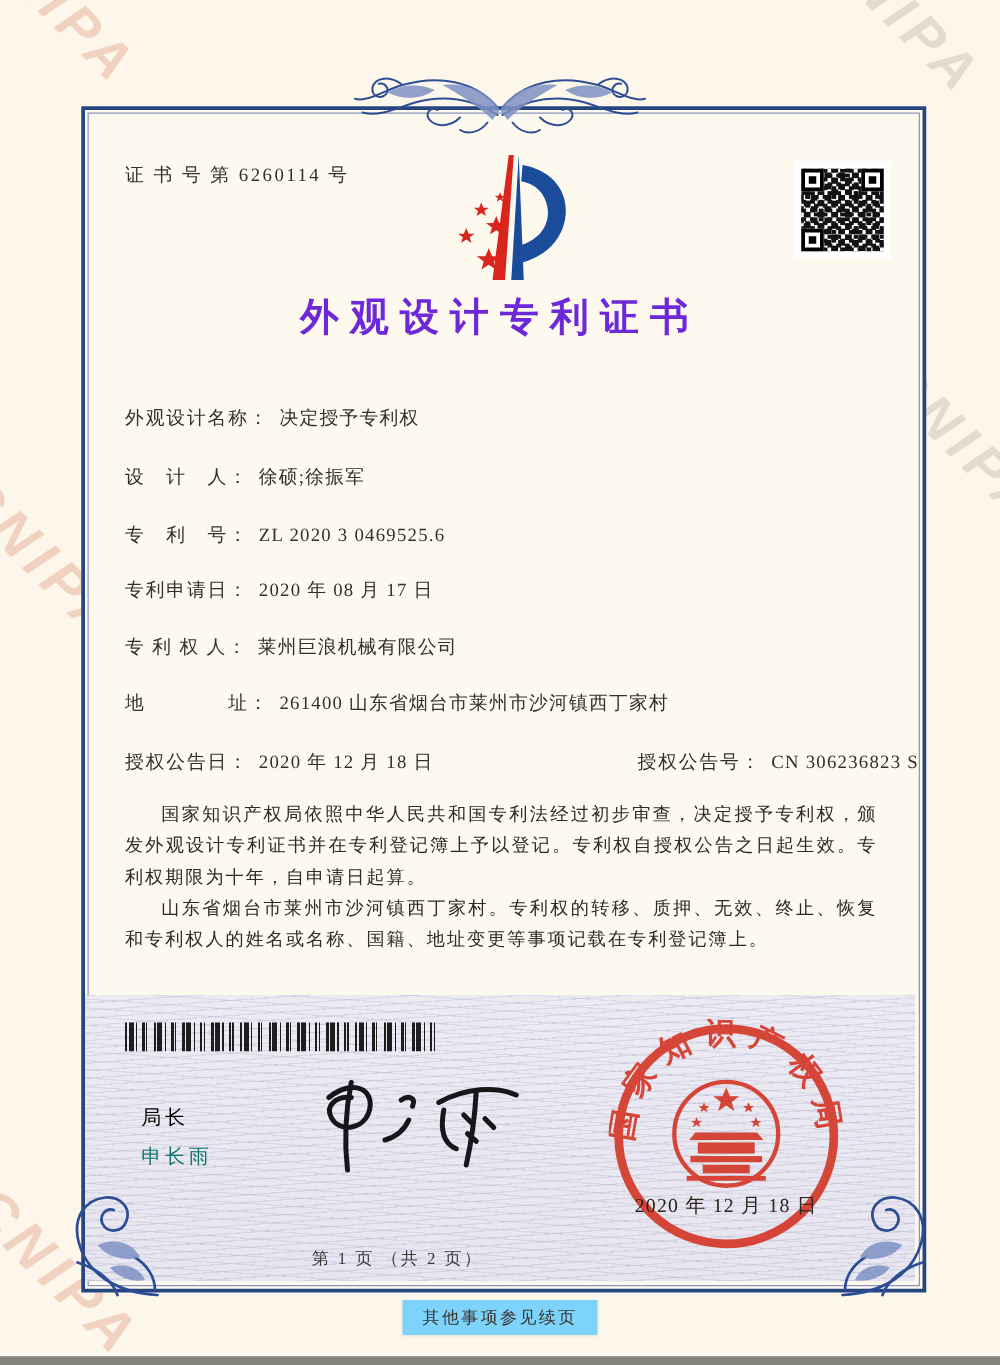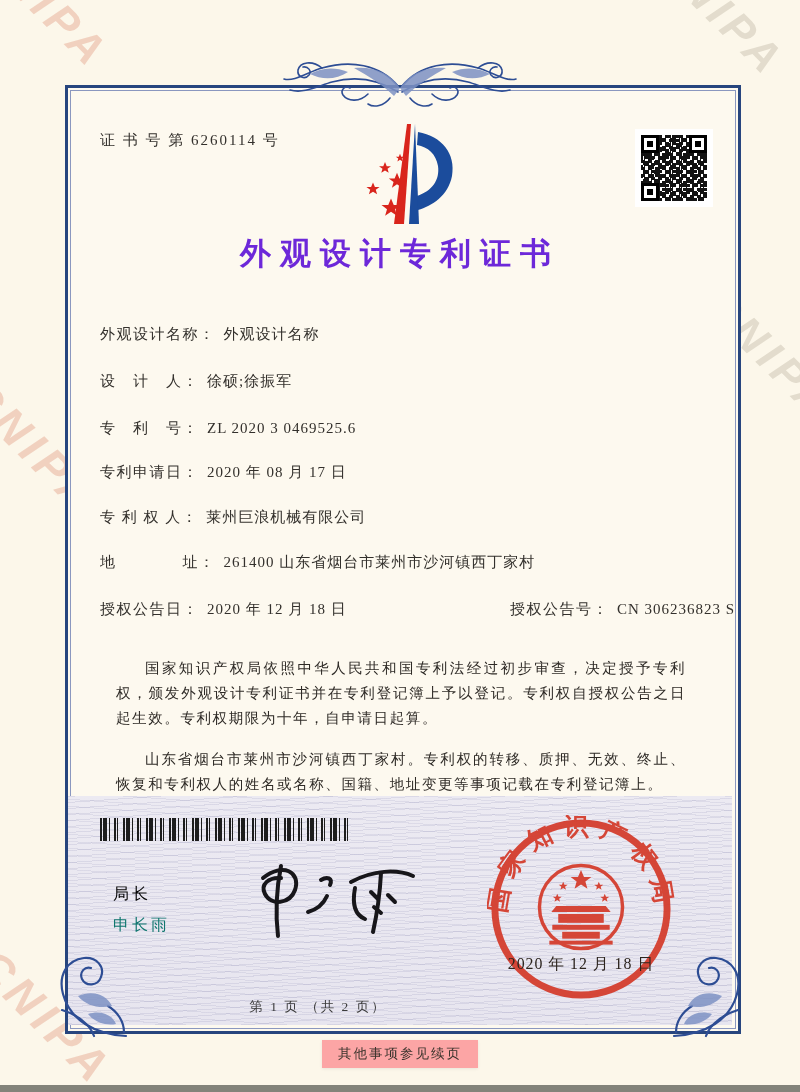--- a/index.html
+++ b/index.html
@@ -53,37 +53,37 @@
   
   .field{position:absolute;left:100px;width:620px;font-size:15px;color:#33302c;white-space:nowrap;}
   .field .lbl{letter-spacing:1.5px;}
   .field .val{margin-left:8px;letter-spacing:1px;}
   .f0{top:325px;} .f1{top:372px;} .f2{top:419px;} .f3{top:463px;}
   .f4{top:508px;} .f5{top:553px;} .f6{top:600px;}
   .grant2{position:absolute;left:410px;top:0;}
   
   .body-text{position:absolute;left:100px;top:640px;width:602px;
      font-size:14.5px;line-height:25px;letter-spacing:1.6px;color:#2e2a26;text-align:justify;}
-  .body-text p{margin:16px;text-indent:2em;}
+  .body-text p{margin:0;text-indent:2em;}
   
   .barcode{position:absolute;left:100px;top:818px;width:252px;height:23px;
     background:repeating-linear-gradient(90deg,
       #1d1d1d 0 2px, rgba(0,0,0,0) 2px 3px,
       #1d1d1d 3px 7px, rgba(0,0,0,0) 7px 9px,
       #1d1d1d 9px 10px, rgba(0,0,0,0) 10px 14px,
       #1d1d1d 14px 16px, rgba(0,0,0,0) 16px 17px,
       #1d1d1d 17px 18px, rgba(0,0,0,0) 18px 23px);}
   .sig-title{position:absolute;left:113px;top:884px;font-size:16px;letter-spacing:3px;color:#000000;}
   .sig-name{position:absolute;left:113px;top:915px;font-size:16px;letter-spacing:3px;color:#0f766e;}
   .signature{position:absolute;left:225px;top:852px;width:200px;height:100px;}
   .seal{position:absolute;left:487px;top:815px;width:188px;height:188px;}
   .page-indicator{position:absolute;left:0;top:998px;width:636px;text-align:center;
       font-size:13.5px;letter-spacing:2px;color:#3a3a3a;}
   .footer-note{position:absolute;left:50%;top:1040px;transform:translateX(-50%);
-      background:#fca5a5;padding:5px 16px;font-size:13.5px;letter-spacing:2px;color:#3a332c;
+      background:#7dd3fc;padding:5px 16px;font-size:13.5px;letter-spacing:2px;color:#3a332c;
       box-shadow:0 1px 3px rgba(0,0,0,0.08);}
 </style>
 </head>
 <body>
 
 <div class="page">
 
   <div class="wm pink wm1">CNIPA</div>
   <div class="wm gray wm2">CNIPA</div>
   <div class="wm pink wm3">CNIPA</div>
@@ -166,21 +166,21 @@
   <div class="qr">
     <div class="qr-pattern"></div>
     <div class="qr-finder qr-f1"></div>
     <div class="qr-finder qr-f2"></div>
     <div class="qr-finder qr-f3"></div>
   </div>
 
   <div class="title">外观设计专利证书</div>
 
   <div class="field f0">
-    <span class="lbl">外观设计名称：</span><span class="val">外观设计名称</span>
+    <span class="lbl">外观设计名称：</span><span class="val">决定授予专利权</span>
   </div>
   <div class="field f1">
     <span class="lbl">设　计　人：</span><span class="val">徐硕;徐振军</span>
   </div>
   <div class="field f2">
     <span class="lbl">专　利　号：</span><span class="val">ZL 2020 3 0469525.6</span>
   </div>
   <div class="field f3">
     <span class="lbl">专利申请日：</span><span class="val">2020 年 08 月 17 日</span>
   </div>

